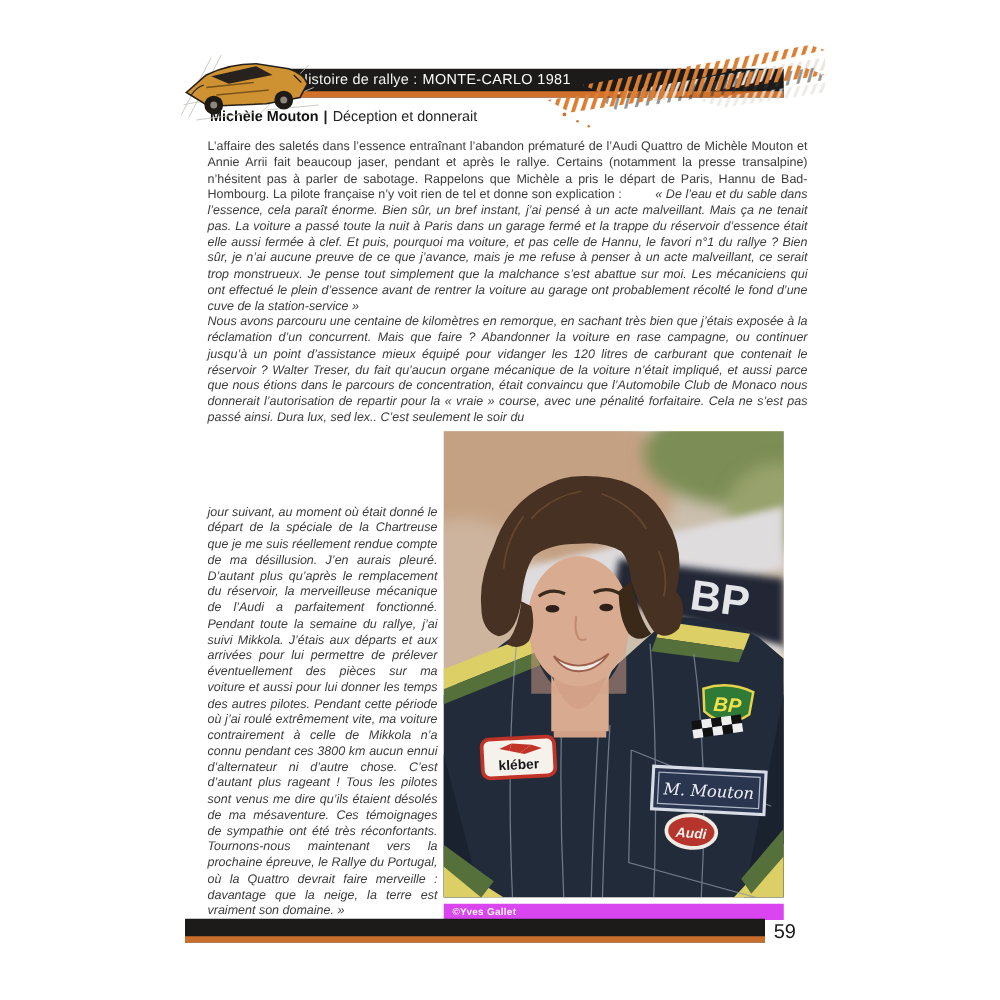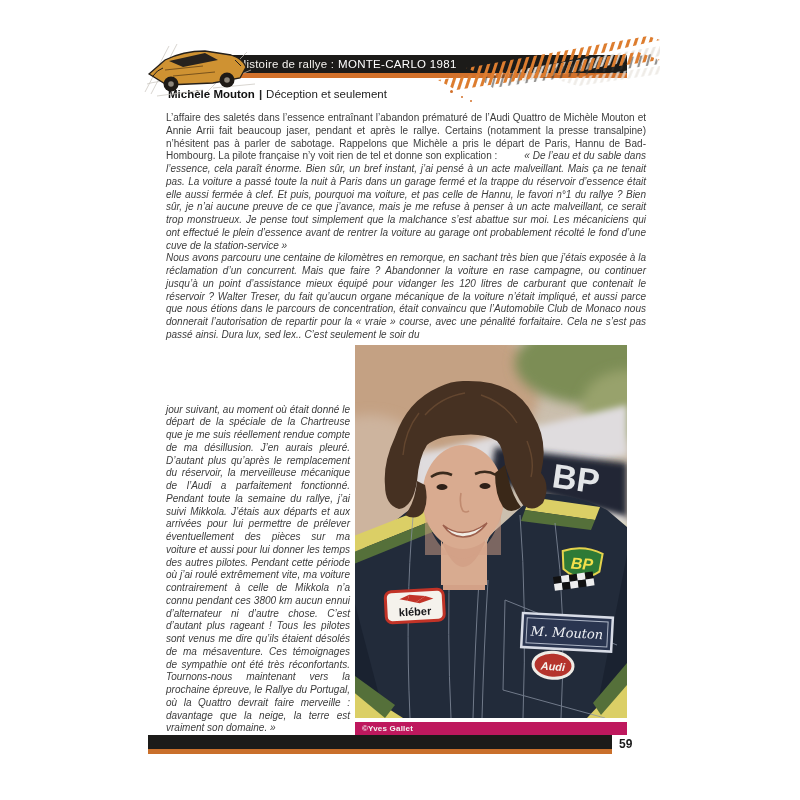--- a/index.html
+++ b/index.html
@@ -21,27 +21,27 @@
   .byline .sep{font-weight:bold;margin:0 4px;}
 
   
   .body-full{position:absolute;left:166px;top:112px;width:480px;
              font-size:10px;line-height:12.75px;text-align:justify;color:#3c3c3c;}
   .body-full p{margin:0;}
   .it{font-style:italic;margin-left:24px;}
   .cols{position:absolute;left:166px;top:345px;width:480px;display:flex;align-items:flex-end;}
   .leftcol{width:184px;font-size:10px;line-height:12.75px;text-align:justify;color:#3c3c3c;margin:0;}
   .figure{width:272px;margin-left:5px;}
-  .caption-bar{width:272px;height:13px;background:#be185d;display:flex;align-items:center;box-sizing:border-box;padding-left:7px;}
+  .caption-bar{width:272px;height:13px;background:#d946ef;display:flex;align-items:center;box-sizing:border-box;padding-left:7px;}
   .caption-bar span{color:#f3f3f3;font-size:8px;font-weight:bold;letter-spacing:.2px;}
 
   
   .footer-bar{position:absolute;left:148px;top:735px;width:464px;height:14px;
               background:#1c1b19;border-bottom:5px solid #c96f2b;}
-  .page-num{position:absolute;left:619px;top:737px;font-size:12px;font-weight:bold;color:#1a1a1a;}
+  .page-num{position:absolute;left:619px;top:737px;font-size:16px;font-weight:normal;color:#1a1a1a;}
 </style>
 </head>
 <body>
 
 <div class="page">
 
   <svg class="tracks" width="222" height="58" viewBox="0 0 222 58">
     <defs>
       <pattern id="trO" width="7" height="12" patternUnits="userSpaceOnUse" patternTransform="rotate(18)">
         <path d="M1.5,0 L1.5,12" stroke="#dd7d2f" stroke-width="3"></path>
@@ -77,21 +77,21 @@
     <path d="M26,21 L62,13 L75,20 L40,27 Z" fill="#27221e"></path>
     <path d="M22,30 L60,26 M30,36 L72,32" stroke="#7a531c" stroke-width="1.2" fill="none"></path>
     <circle cx="28" cy="44" r="7.5" fill="#1e1a16"></circle>
       <circle cx="28" cy="44" r="2.8" fill="#8c857a"></circle>
     <circle cx="84" cy="40" r="7.5" fill="#1e1a16"></circle>
       <circle cx="84" cy="40" r="2.8" fill="#8c857a"></circle>
     <path d="M10,36 Q14,30 20,28 M92,20 L98,26" stroke="#241f1a" stroke-width="1" fill="none"></path>
   </svg>
 
   <div class="byline">
-    <b>Michèle Mouton</b><span class="sep">|</span><span>Déception et seulement</span>
+    <b>Michèle Mouton</b><span class="sep">|</span><span>Déception et donnerait</span>
   </div>
 
   <div class="body-full">
     <p><span>L’affaire des saletés dans l’essence entraînant l’abandon prématuré de l’Audi Quattro de Michèle Mouton et Annie Arrii fait beaucoup jaser, pendant et après le rallye. Certains (notamment la presse transalpine) n’hésitent pas à parler de sabotage. Rappelons que Michèle a pris le départ de Paris, Hannu de Bad-Hombourg. La pilote française n’y voit rien de tel et donne son explication : </span><span class="it">« De l’eau et du sable dans l’essence, cela paraît énorme. Bien sûr, un bref instant, j’ai pensé à un acte malveillant. Mais ça ne tenait pas. La voiture a passé toute la nuit à Paris dans un garage fermé et la trappe du réservoir d’essence était elle aussi fermée à clef. Et puis, pourquoi ma voiture, et pas celle de Hannu, le favori n°1 du rallye ? Bien sûr, je n’ai aucune preuve de ce que j’avance, mais je me refuse à penser à un acte malveillant, ce serait trop monstrueux. Je pense tout simplement que la malchance s’est abattue sur moi. Les mécaniciens qui ont effectué le plein d’essence avant de rentrer la voiture au garage ont probablement récolté le fond d’une cuve de la station-service »</span></p>
     <p class="it">Nous avons parcouru une centaine de kilomètres en remorque, en sachant très bien que j’étais exposée à la réclamation d’un concurrent. Mais que faire ? Abandonner la voiture en rase campagne, ou continuer jusqu’à un point d’assistance mieux équipé pour vidanger les 120 litres de carburant que contenait le réservoir ? Walter Treser, du fait qu’aucun organe mécanique de la voiture n’était impliqué, et aussi parce que nous étions dans le parcours de concentration, était convaincu que l’Automobile Club de Monaco nous donnerait l’autorisation de repartir pour la « vraie » course, avec une pénalité forfaitaire. Cela ne s’est pas passé ainsi. Dura lux, sed lex.. C’est seulement le soir du</p>
   </div>
 
   <div class="cols">
     <p class="leftcol it">jour suivant, au moment où était donné le départ de la spéciale de la Chartreuse que je me suis réellement rendue compte de ma désillusion. J’en aurais pleuré. D’autant plus qu’après le remplacement du réservoir, la merveilleuse mécanique de l’Audi a parfaitement fonctionné. Pendant toute la semaine du rallye, j’ai suivi Mikkola. J’étais aux départs et aux arrivées pour lui permettre de prélever éventuellement des pièces sur ma voiture et aussi pour lui donner les temps des autres pilotes. Pendant cette période où j’ai roulé extrêmement vite, ma voiture contrairement à celle de Mikkola n’a connu pendant ces 3800 km aucun ennui d’alternateur ni d’autre chose. C’est d’autant plus rageant !  Tous les pilotes sont venus me dire qu’ils étaient désolés de ma mésaventure. Ces témoignages de sympathie ont été très réconfortants. Tournons-nous maintenant vers la prochaine épreuve, le Rallye du Portugal, où la Quattro devrait faire merveille : davantage que la neige, la terre est vraiment son domaine. »</p>
 

